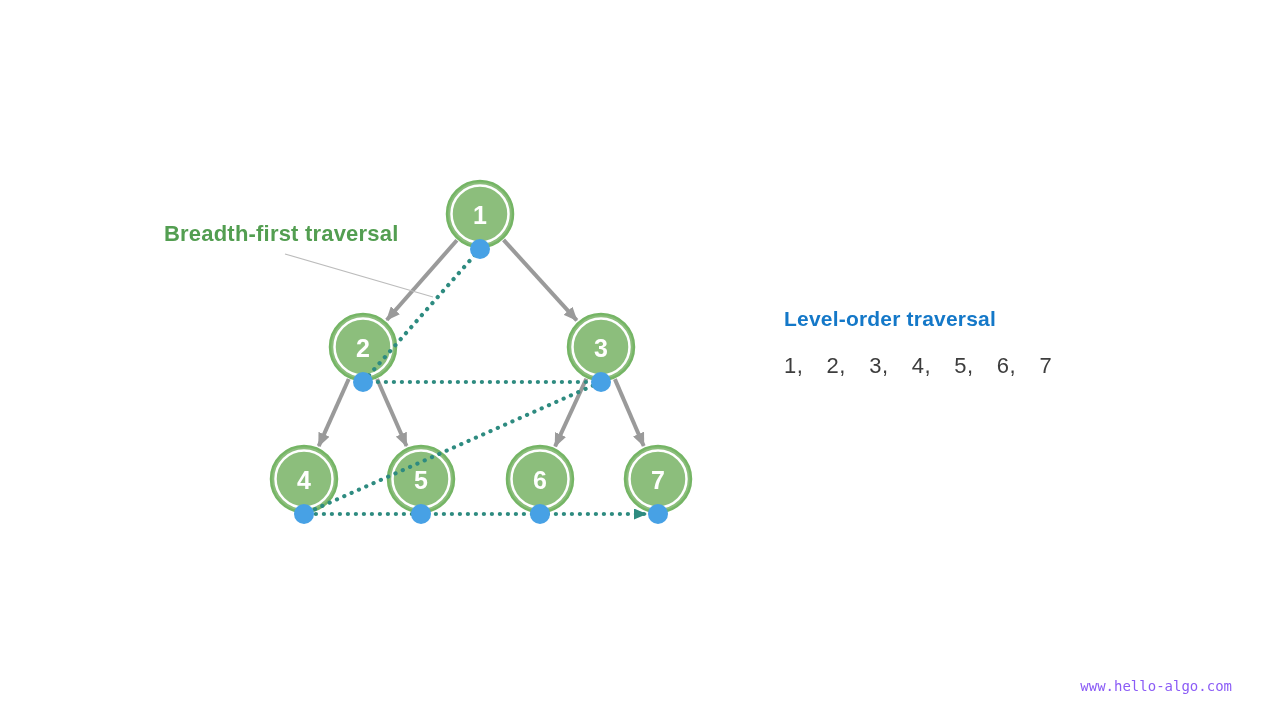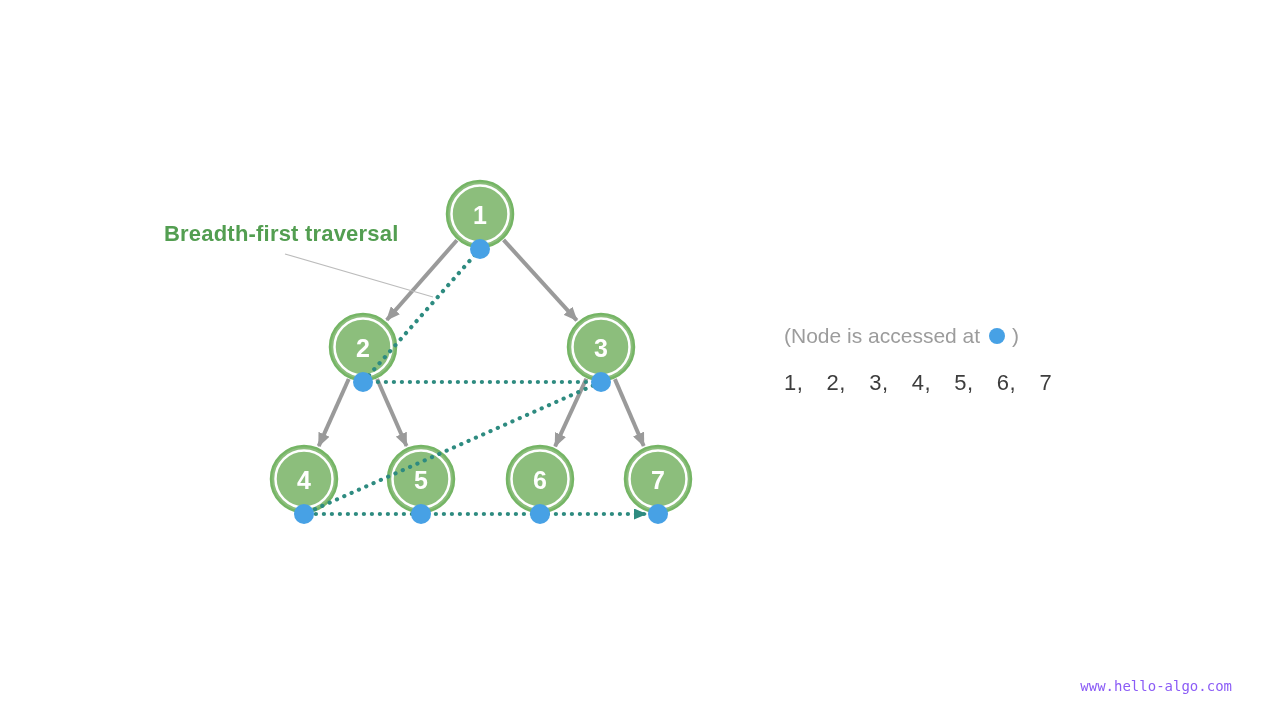--- a/index.html
+++ b/index.html
@@ -94,22 +94,18 @@
         <circle cx="304" cy="514" r="10" fill="#47a1e5"></circle>
         <circle cx="421" cy="514" r="10" fill="#47a1e5"></circle>
         <circle cx="540" cy="514" r="10" fill="#47a1e5"></circle>
         <circle cx="658" cy="514" r="10" fill="#47a1e5"></circle>
       </g>
   </svg>
 
   <div class="left-title" style="color: rgb(83, 158, 81);">Breadth-first traversal</div>
 
   <div class="right-panel">
-    <div class="right-note" style="color: rgb(156, 156, 156);">
-      <span>(Node is accessed at</span>
-      <span class="note-dot" id="note-dot" style="background: rgb(71, 161, 229);"></span>
-      <span>)</span>
-    </div>
+    <div class="right-title" style="color: rgb(20, 120, 200);">Level-order traversal</div>
     <div class="sequence" style="color: rgb(61, 61, 61);">1,  2,  3,  4,  5,  6,  7</div>
   </div>
 
   <div class="watermark" style="color: #8b5cf6;">www.hello-algo.com</div>
 </div>
 
 </body></html>

